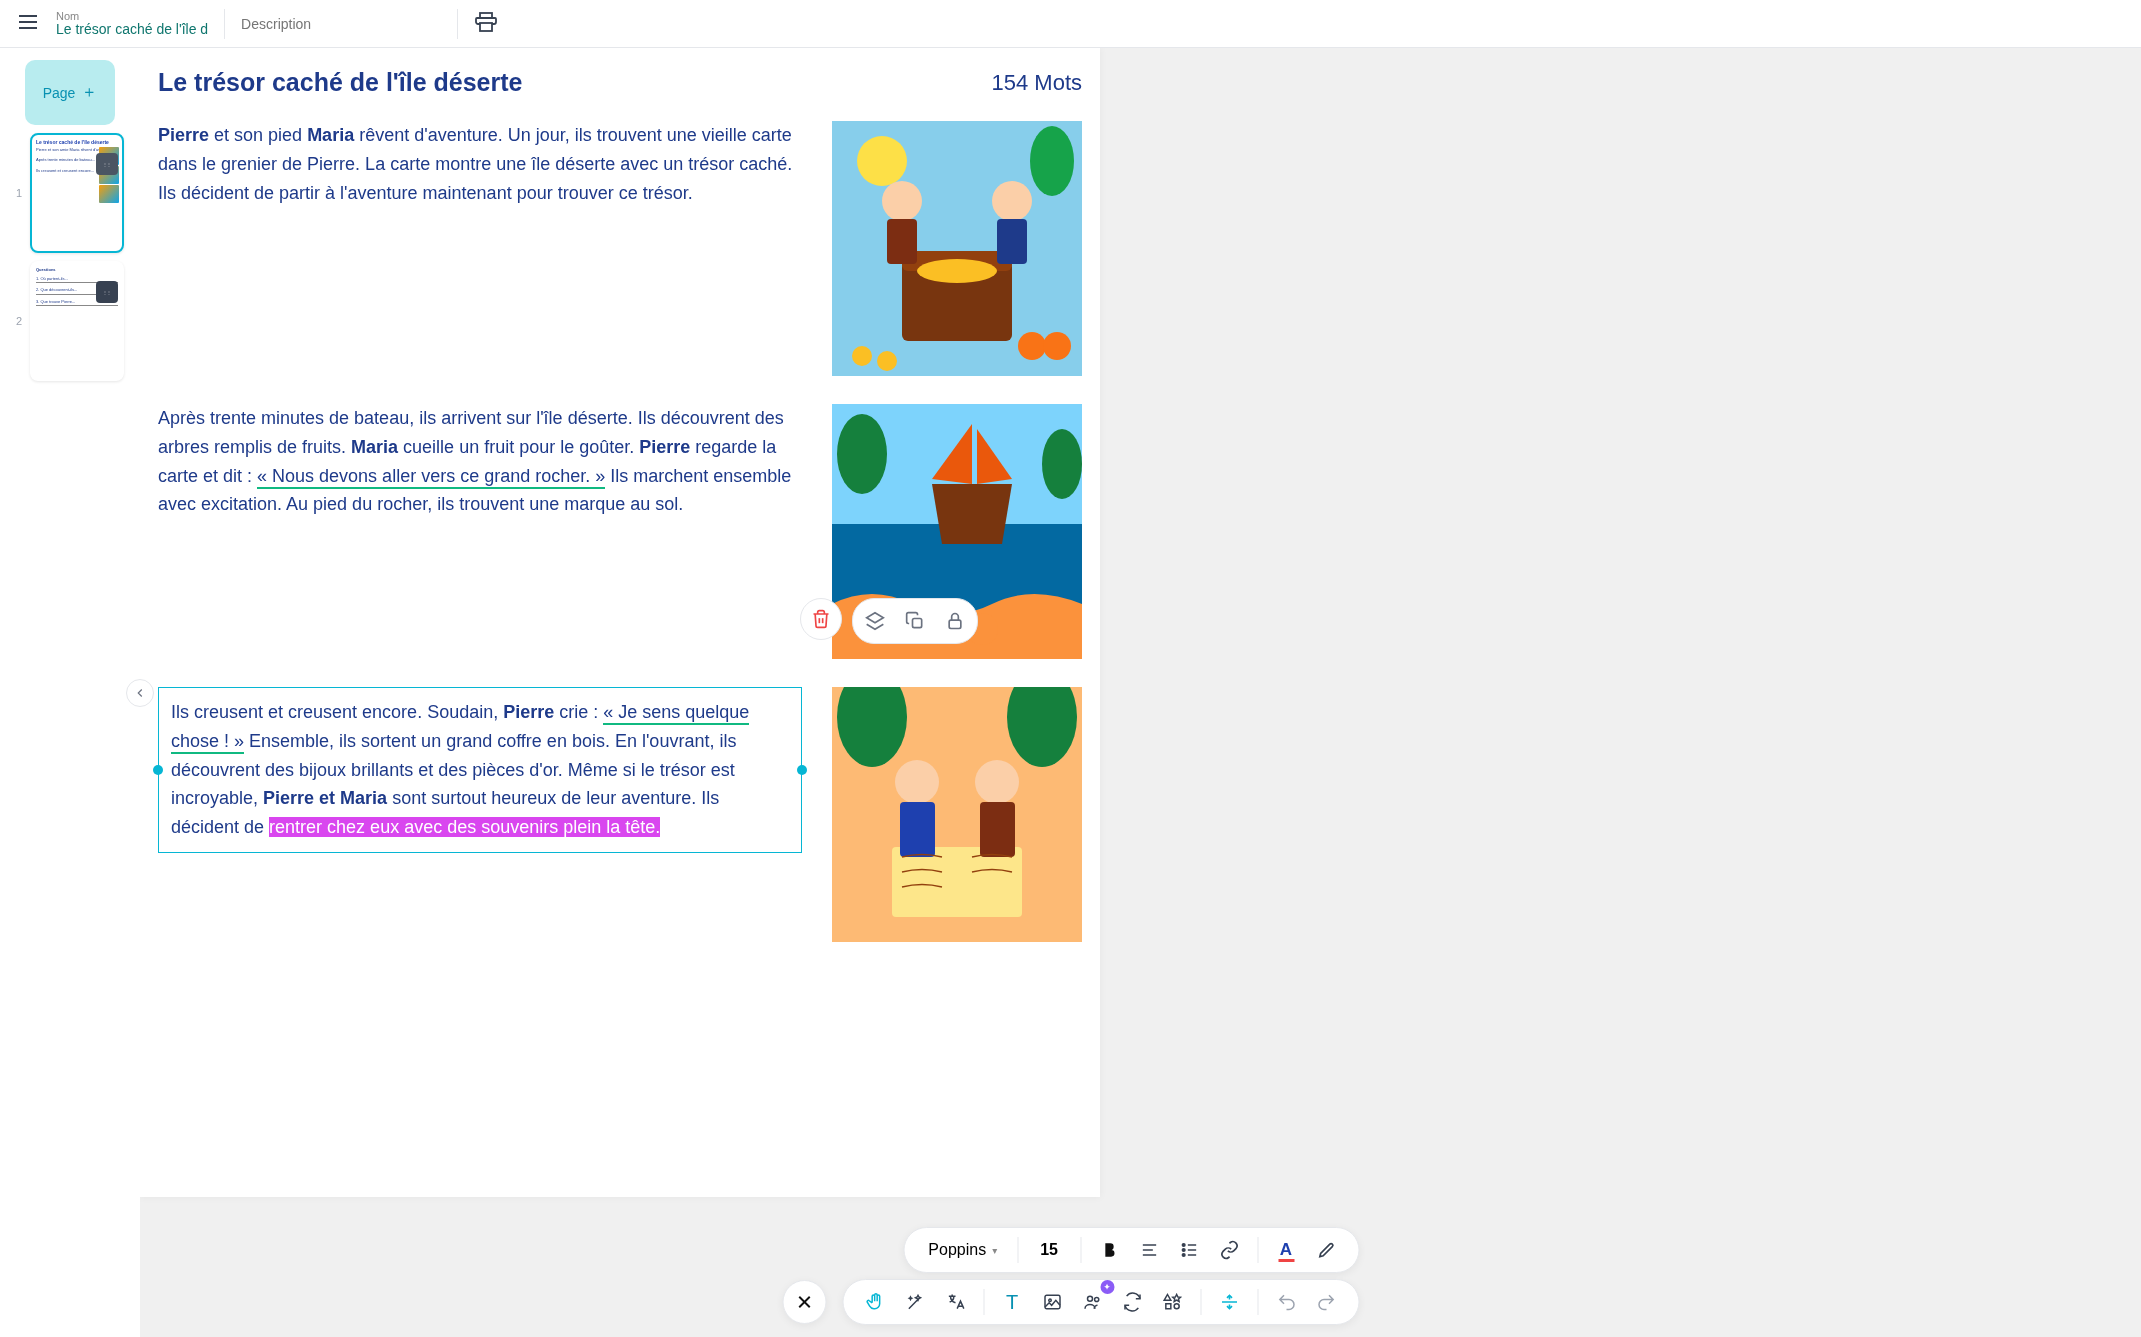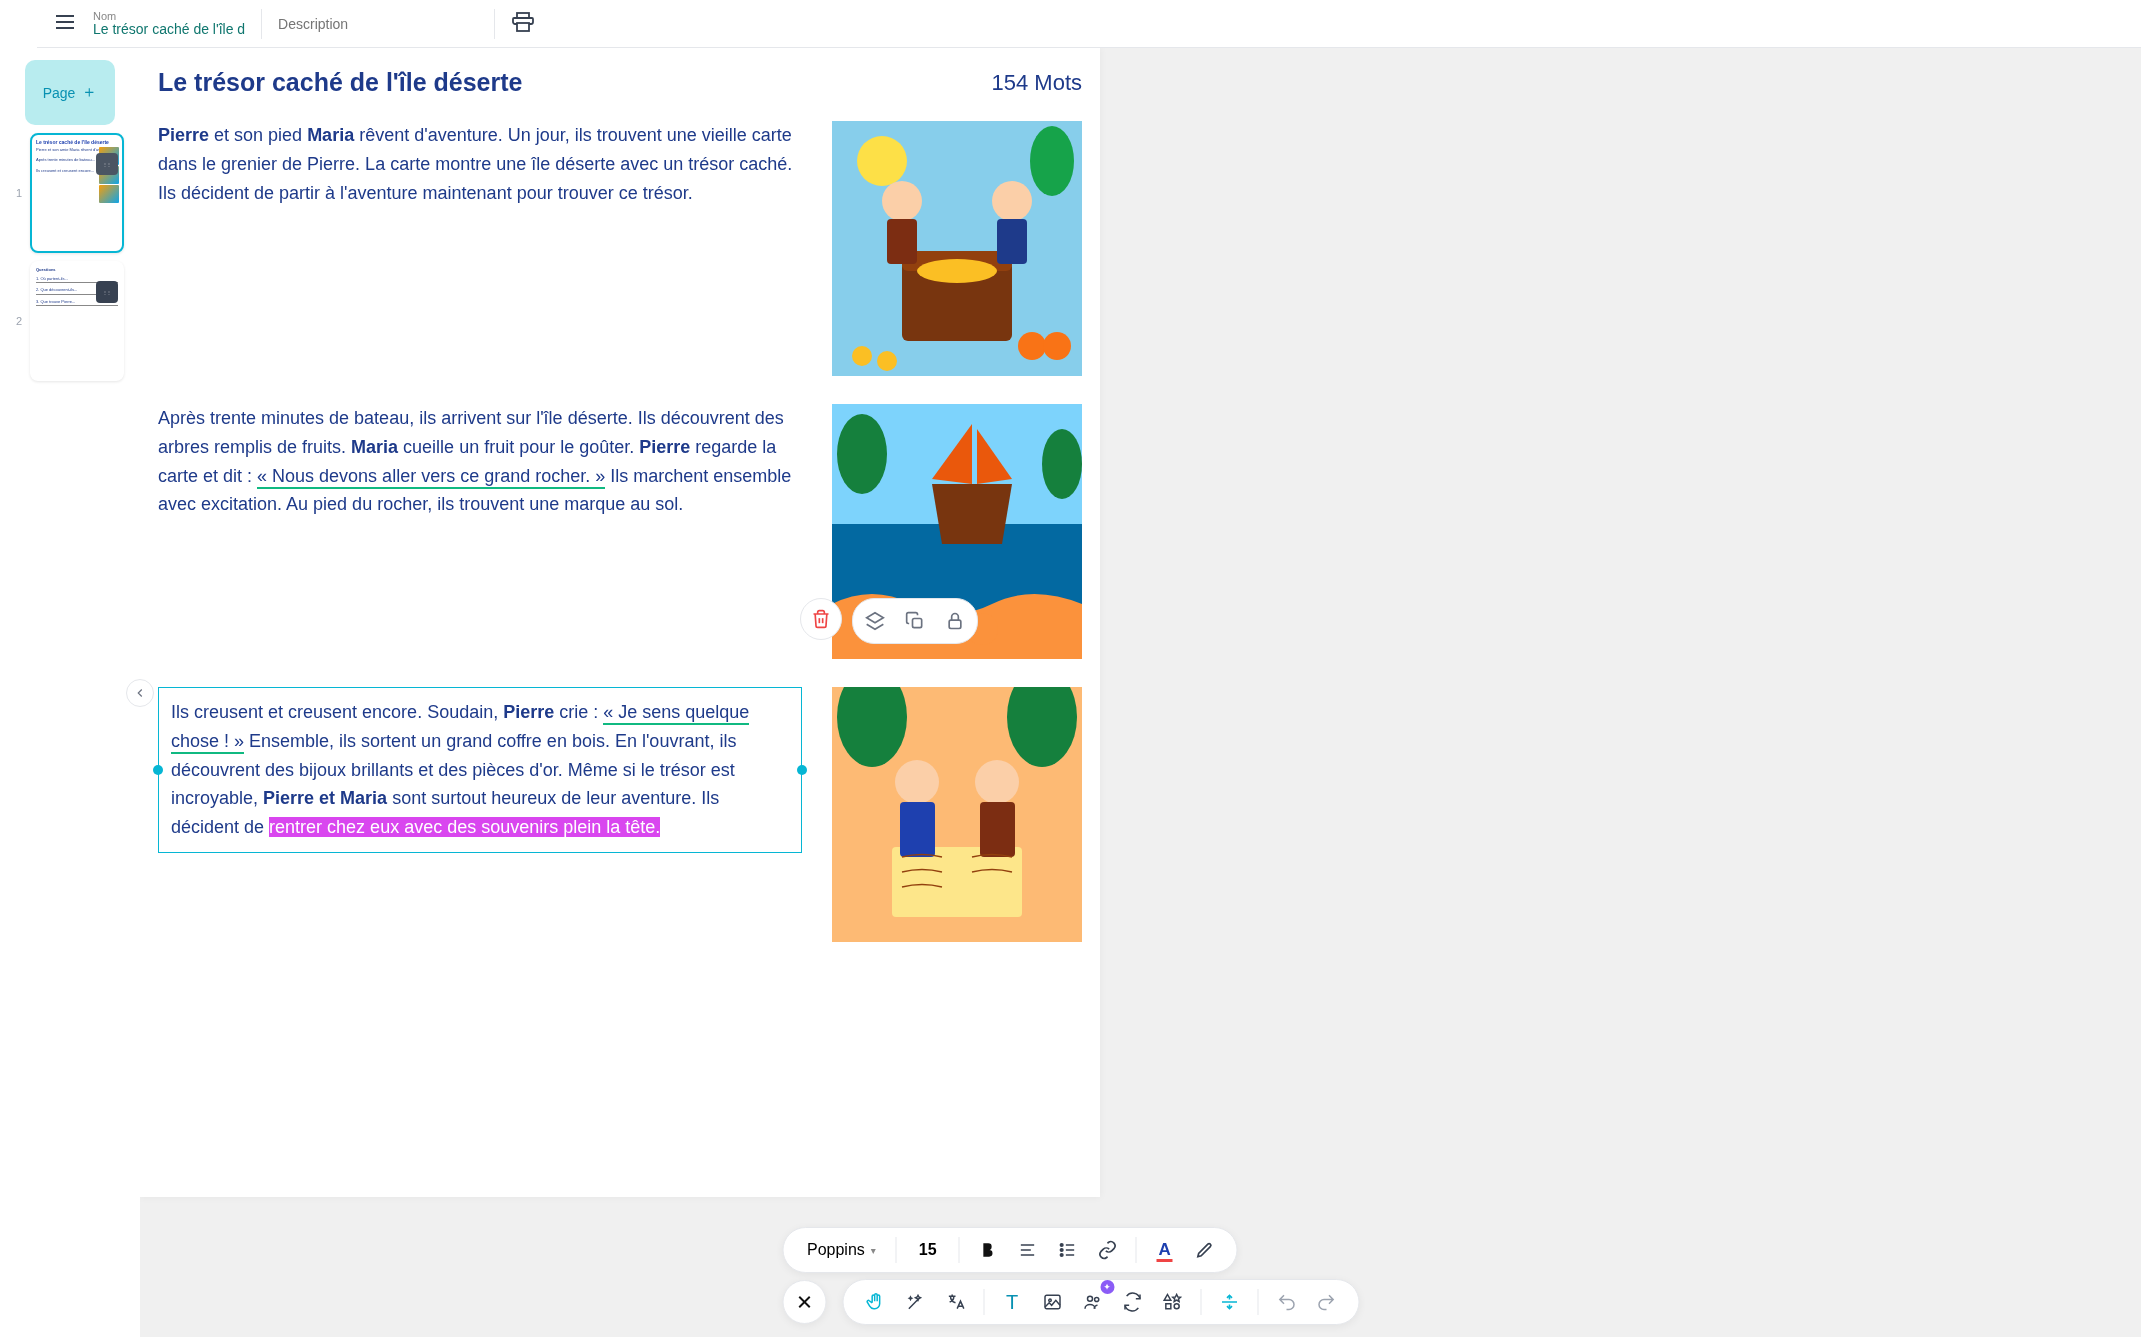--- a/index.html
+++ b/index.html
@@ -1,19 +1,19 @@
 <!DOCTYPE html>
 <html><head>
 <meta charset="utf-8">
 <style>
   * { box-sizing: border-box; margin: 0; padding: 0; }
   body { font-family: -apple-system, BlinkMacSystemFont, 'Segoe UI', sans-serif; background: #fff; height: 100vh; overflow: hidden; }
   
   
-  .topbar { height: 48px; border-bottom: 1px solid #e5e7eb; display: flex; align-items: center; padding: 0 16px; gap: 16px; margin-left: 37px; }
+  .topbar { height: 48px; border-bottom: 1px solid #e5e7eb; display: flex; align-items: center; padding: 0 16px; gap: 16px; }
   .hamburger { cursor: pointer; }
   .hamburger svg { width: 24px; height: 24px; }
   .name-block { display: flex; flex-direction: column; line-height: 1.1; }
   .name-label { font-size: 11px; color: #888; }
   .name-value { font-size: 14px; color: #0f766e; max-width: 180px; overflow: hidden; text-overflow: ellipsis; white-space: nowrap; }
   .vsep { width: 1px; height: 30px; background: #e5e7eb; }
   .desc-input { border: none; outline: none; font-size: 14px; color: #15803d; width: 200px; }
   .print-btn { cursor: pointer; }
   
   
@@ -58,21 +58,21 @@
   .sel-handle.l { left: -6px; top: 50%; transform: translateY(-50%); }
   .sel-handle.r { right: -6px; top: 50%; transform: translateY(-50%); }
   
   
   .float-actions { position: absolute; top: 550px; left: 660px; display: flex; gap: 10px; z-index: 10; }
   .fa-btn { width: 42px; height: 42px; border-radius: 50%; background: #fff; border: 1px solid #e5e7eb; display: flex; align-items: center; justify-content: center; cursor: pointer; }
   .fa-group { display: flex; gap: 4px; background: #fff; border: 1px solid #e5e7eb; border-radius: 22px; padding: 4px; }
   .fa-group .fa-btn { border: none; width: 36px; height: 36px; }
   
   
-  .bottom-bars { position: fixed; bottom: 12px; left: 50%; transform: translateX(-50%); display: flex; flex-direction: column; align-items: flex-start; gap: 6px; z-index: 20; }
+  .bottom-bars { position: fixed; bottom: 12px; left: 50%; transform: translateX(-50%); display: flex; flex-direction: column; align-items: flex-end; gap: 6px; z-index: 20; }
   .toolbar { background: #fff; border: 1px solid #e5e7eb; border-radius: 28px; display: flex; align-items: center; padding: 4px 14px; gap: 4px; box-shadow: 0 2px 8px rgba(0,0,0,0.06); }
   .toolbar.row2 { gap: 4px; }
   .tb-sep { width: 1px; height: 26px; background: #e5e7eb; margin: 0 6px; }
   .tb-item { min-width: 36px; height: 36px; display: flex; align-items: center; justify-content: center; cursor: pointer; color: #374151; border-radius: 8px; }
   .tb-item svg { width: 20px; height: 20px; }
   .font-select { display: flex; align-items: center; gap: 6px; padding: 0 10px; cursor: pointer; }
   .font-select .caret { font-size: 10px; color: #888; }
   .size-val { padding: 0 12px; font-size: 16px; font-weight: bold; }
   .close-pill { width: 44px; height: 44px; border-radius: 50%; background: #fff; border: 1px solid #e5e7eb; display: flex; align-items: center; justify-content: center; cursor: pointer; margin-right: 8px; font-size: 20px; box-shadow: 0 2px 8px rgba(0,0,0,0.06); }
   .row2-wrap { display: flex; align-items: center; gap: 8px; }

